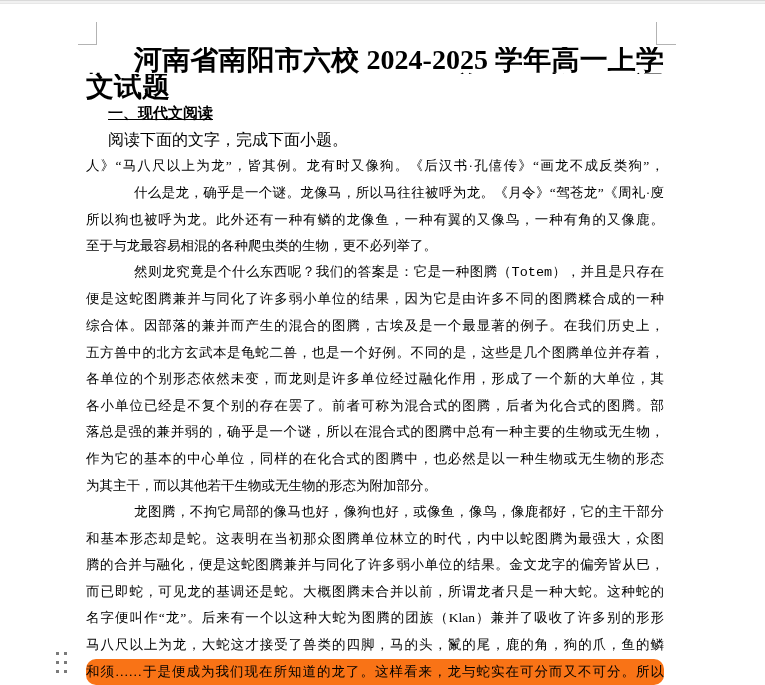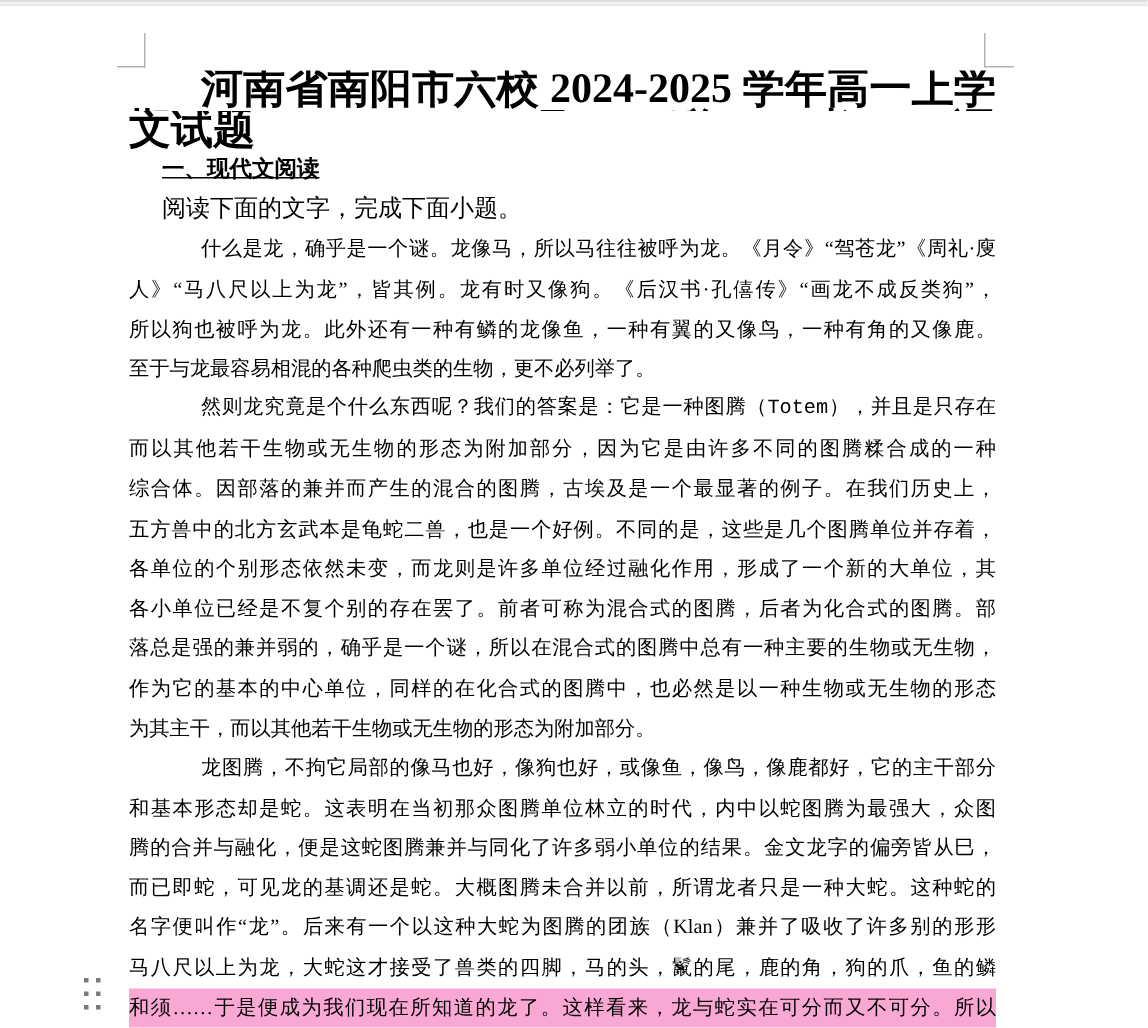--- a/index.html
+++ b/index.html
@@ -43,21 +43,21 @@
   .line.just { text-align: justify; text-align-last: justify; }
   .line.title {
     font-size: 28px; font-weight: bold;
     font-family: Liberation Serif, serif;
   }
   .line.heading {
     font-size: 15px; font-weight: bold;
     font-family: "Liberation Sans", "DejaVu Sans", sans-serif;
   }
   .line.plain { font-size: 16px; }
-  .line.hl { background: #f9a8d4; }
+  .line.hl { background: #f97316; border-radius: 10px; }
   .drag-handle {
     position: absolute; left: 56px; top: 652px;
     width: 11px; height: 25px;
     display: grid;
     grid-template-columns: 3px 3px;
     grid-template-rows: 3px 3px 3px;
     column-gap: 5px; row-gap: 6px;
     cursor: grab;
   }
   .drag-handle .dot { width: 3px; height: 3px; background: #7a7a7a; }
@@ -68,26 +68,26 @@
 <div class="top-strip"></div>
 
 <div class="crop-mark crop-left"></div>
 <div class="crop-mark crop-right"></div>
 
 <div class="text-area">
     <div class="line title just" style="text-indent: 48px;">河南省南阳市六校 2024-2025 学年高一上学期 12 月联考语</div>
     <div class="line title">文试题</div>
     <div class="line heading" style="text-indent: 22px; text-decoration: underline;">一、现代文阅读</div>
     <div class="line plain" style="text-indent: 22px;">阅读下面的文字，完成下面小题。</div>
+    <div class="line body just">人》“马八尺以上为龙”，皆其例。龙有时又像狗。《后汉书·孔僖传》“画龙不成反类狗”，</div>
     <div class="line body just" style="text-indent: 48px;">什么是龙，确乎是一个谜。龙像马，所以马往往被呼为龙。《月令》“驾苍龙”《周礼·廋</div>
-    <div class="line body just">人》“马八尺以上为龙”，皆其例。龙有时又像狗。《后汉书·孔僖传》“画龙不成反类狗”，</div>
     <div class="line body just">所以狗也被呼为龙。此外还有一种有鳞的龙像鱼，一种有翼的又像鸟，一种有角的又像鹿。</div>
     <div class="line body">至于与龙最容易相混的各种爬虫类的生物，更不必列举了。</div>
     <div class="line body just" style="text-indent: 48px; font-family: Liberation Mono, monospace;">然则龙究竟是个什么东西呢？我们的答案是：它是一种图腾（Totem），并且是只存在</div>
-    <div class="line body just">而以其他若干生物或无生物的形态为附加部分，因为它是由许多不同的图腾糅合成的一种</div>
+    <div class="line body just">便是这蛇图腾兼并与同化了许多弱小单位的结果，因为它是由许多不同的图腾糅合成的一种</div>
     <div class="line body just">综合体。因部落的兼并而产生的混合的图腾，古埃及是一个最显著的例子。在我们历史上，</div>
     <div class="line body just">五方兽中的北方玄武本是龟蛇二兽，也是一个好例。不同的是，这些是几个图腾单位并存着，</div>
     <div class="line body just">各单位的个别形态依然未变，而龙则是许多单位经过融化作用，形成了一个新的大单位，其</div>
     <div class="line body just">各小单位已经是不复个别的存在罢了。前者可称为混合式的图腾，后者为化合式的图腾。部</div>
     <div class="line body just">落总是强的兼并弱的，确乎是一个谜，所以在混合式的图腾中总有一种主要的生物或无生物，</div>
     <div class="line body just">作为它的基本的中心单位，同样的在化合式的图腾中，也必然是以一种生物或无生物的形态</div>
     <div class="line body">为其主干，而以其他若干生物或无生物的形态为附加部分。</div>
     <div class="line body just" style="text-indent: 48px;">龙图腾，不拘它局部的像马也好，像狗也好，或像鱼，像鸟，像鹿都好，它的主干部分</div>
     <div class="line body just">和基本形态却是蛇。这表明在当初那众图腾单位林立的时代，内中以蛇图腾为最强大，众图</div>
     <div class="line body just">腾的合并与融化，便是这蛇图腾兼并与同化了许多弱小单位的结果。金文龙字的偏旁皆从巳，</div>

